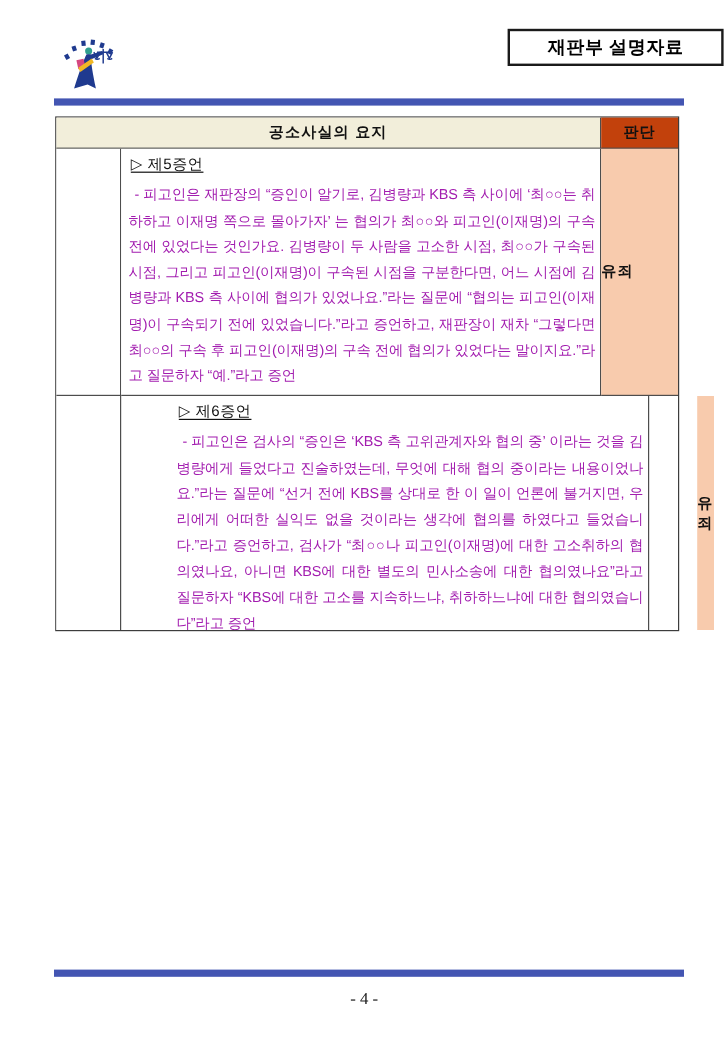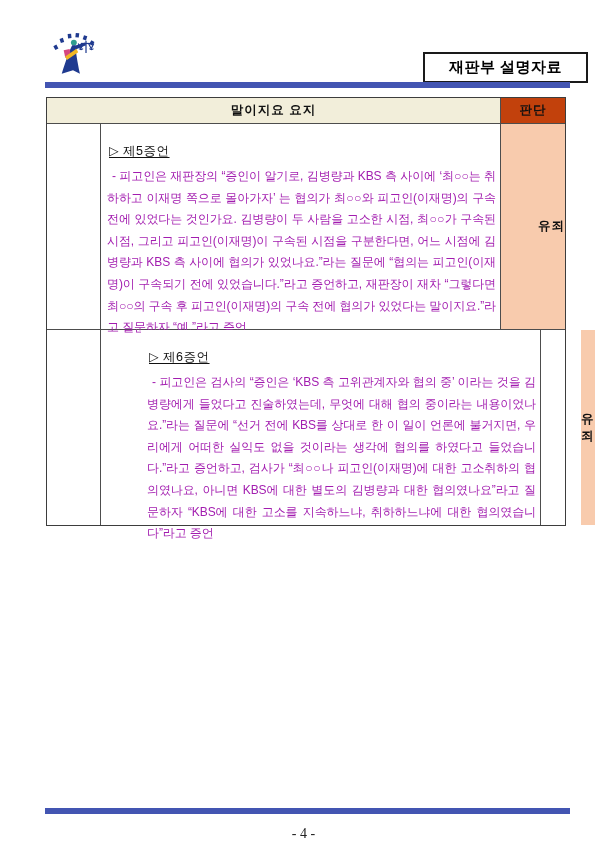--- a/index.html
+++ b/index.html
@@ -20,22 +20,22 @@
   .logo {
     position: absolute;
     left: 46px;
     top: 27px;
     width: 54px;
     height: 52px;
   }
   .title-box {
     position: absolute;
     left: 423px;
-    top: 52px;
-    width: 165px;
+    top: 24px;
+    width: 180px;
     height: 31px;
     border: 2px solid #1a1a1a;
     background: #ffffff;
     display: flex;
     align-items: center;
     justify-content: center;
     font-size: 15px;
     font-weight: bold;
     letter-spacing: 0.5px;
     color: #000000;
@@ -86,37 +86,37 @@
     border-right: 1px solid #4d4d4d;
     border-bottom: 1px solid #4d4d4d;
     background: #ffffff;
     padding: 5px 4px 4px 6px;
   }
   .t-body .c-judgment {
     flex: 1 1 auto;
     border-bottom: 1px solid #4d4d4d;
     display: flex;
     align-items: center;
-    justify-content: flex-end;
+    justify-content: flex-start;
     font-size: 12.5px;
     font-weight: 600;
     letter-spacing: 1px;
   }
   .t-body:last-child .c-num,
   .t-body:last-child .c-content,
   .t-body:last-child .c-judgment { border-bottom: none; }
   .row-5 { height: 206px; }
   .row-6 { height: 195px; gap: 40px; }
 
   .sec-heading {
     font-size: 12.5px;
     text-decoration: underline;
     text-underline-offset: 2px;
     letter-spacing: 0.5px;
-    margin: 14px 0 6px 2px;
+    margin: 0 0 6px 2px;
   }
   .sec-body {
     font-size: 12px;
     line-height: 21.6px;
     text-align: justify;
     text-indent: 5px;
     letter-spacing: -0.1px;
     word-break: break-all;
     color: #a21caf;
   }
@@ -171,40 +171,40 @@
 
   <div class="title-box">
     <span>재판부 설명자료</span>
   </div>
 
   <div class="rule rule-top" style="background: rgb(67, 85, 178);"></div>
 
   <div class="doc-table">
 
     <div class="t-row t-header">
-      <div class="h-main" style="background: rgb(242, 238, 218);">말이지요 요지</div>
+      <div class="h-main" style="background: rgb(242, 238, 218);">공소사실의 요지</div>
       <div class="h-judgment" style="background: #c2410c;">판단</div>
     </div>
 
     <div class="t-row t-body row-5">
       <div class="c-num"></div>
       <div class="c-content">
         <div class="sec-heading">▷ 제5증언</div>
         <div class="sec-body">- 피고인은 재판장의 “증인이 알기로, 김병량과 KBS 측 사이에 ‘최○○는 취하하고 이재명 쪽으로 몰아가자’ 는 협의가 최○○와 피고인(이재명)의 구속 전에 있었다는 것인가요. 김병량이 두 사람을 고소한 시점, 최○○가 구속된 시점, 그리고 피고인(이재명)이 구속된 시점을 구분한다면, 어느 시점에 김병량과 KBS 측 사이에 협의가 있었나요.”라는 질문에 “협의는 피고인(이재명)이 구속되기 전에 있었습니다.”라고 증언하고, 재판장이 재차 “그렇다면 최○○의 구속 후 피고인(이재명)의 구속 전에 협의가 있었다는 말이지요.”라고 질문하자 “예.”라고 증언</div>
       </div>
       <div class="c-judgment" style="background: rgb(248, 203, 173);">
         <span>유죄</span>
       </div>
     </div>
 
     <div class="t-row t-body row-6">
       <div class="c-num"></div>
       <div class="c-content">
         <div class="sec-heading">▷ 제6증언</div>
-        <div class="sec-body">- 피고인은 검사의 “증인은 ‘KBS 측 고위관계자와 협의 중’ 이라는 것을 김병량에게 들었다고 진술하였는데, 무엇에 대해 협의 중이라는 내용이었나요.”라는 질문에 “선거 전에 KBS를 상대로 한 이 일이 언론에 불거지면, 우리에게 어떠한 실익도 없을 것이라는 생각에 협의를 하였다고 들었습니다.”라고 증언하고, 검사가 “최○○나 피고인(이재명)에 대한 고소취하의 협의였나요, 아니면 KBS에 대한 별도의 김병량과 대한 협의였나요”라고 질문하자 “KBS에 대한 고소를 지속하느냐, 취하하느냐에 대한 협의였습니다”라고 증언</div>
+        <div class="sec-body">- 피고인은 검사의 “증인은 ‘KBS 측 고위관계자와 협의 중’ 이라는 것을 김병량에게 들었다고 진술하였는데, 무엇에 대해 협의 중이라는 내용이었나요.”라는 질문에 “선거 전에 KBS를 상대로 한 이 일이 언론에 불거지면, 우리에게 어떠한 실익도 없을 것이라는 생각에 협의를 하였다고 들었습니다.”라고 증언하고, 검사가 “최○○나 피고인(이재명)에 대한 고소취하의 협의였나요, 아니면 KBS에 대한 별도의 민사소송에 대한 협의였나요”라고 질문하자 “KBS에 대한 고소를 지속하느냐, 취하하느냐에 대한 협의였습니다”라고 증언</div>
       </div>
       <div class="c-judgment" style="background: rgb(248, 203, 173);">
         <span>유죄</span>
       </div>
     </div>
 
   </div>
 
   <div class="rule rule-bottom" style="background: rgb(67, 85, 178);"></div>
 

